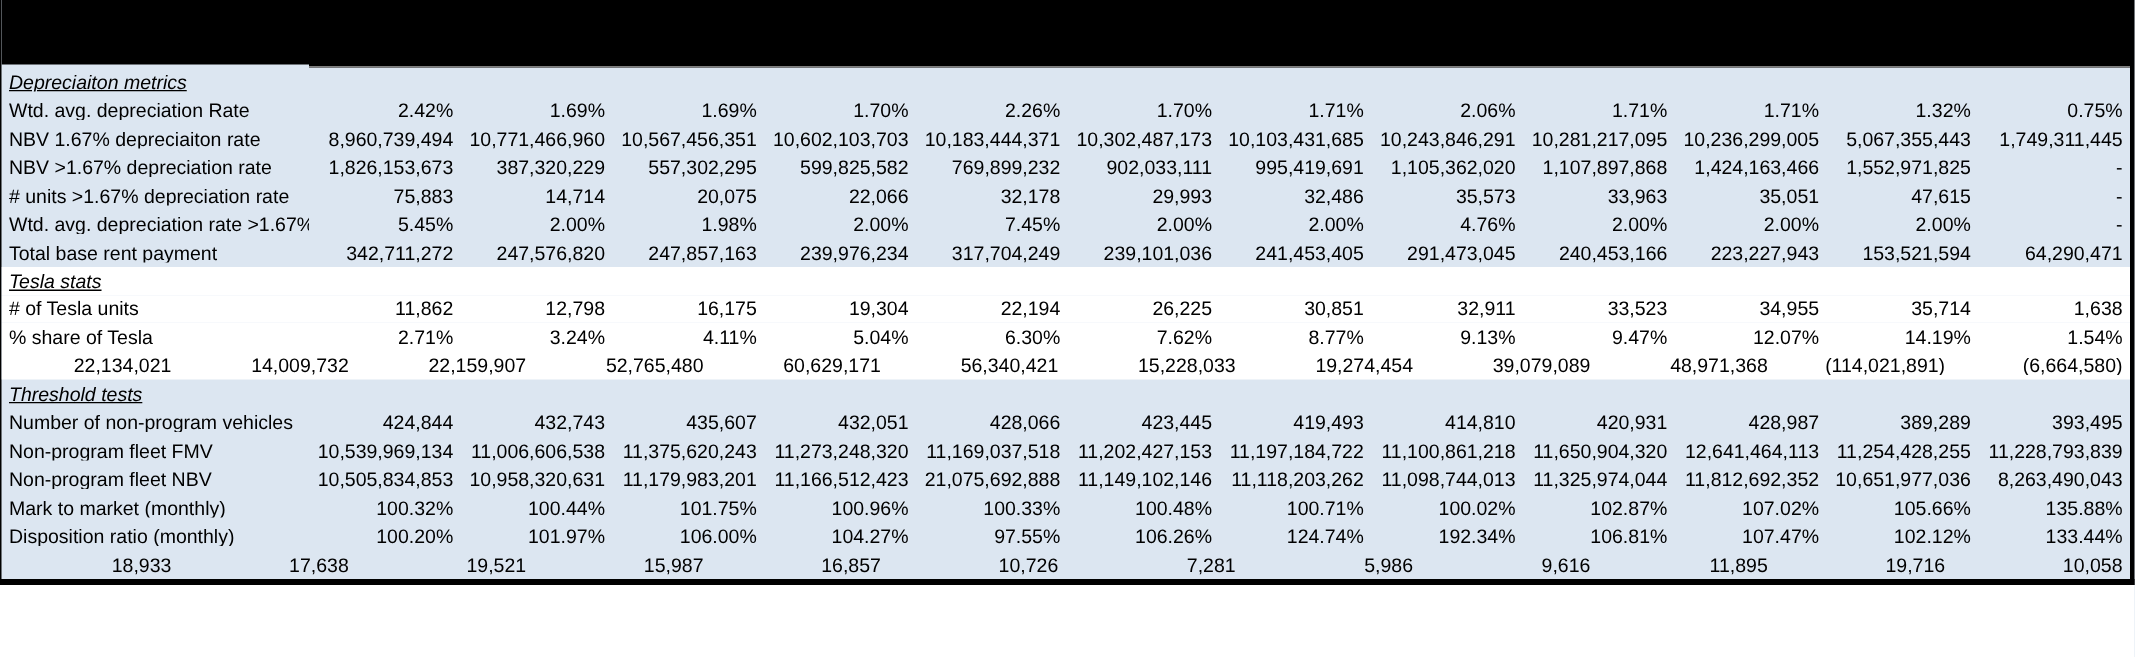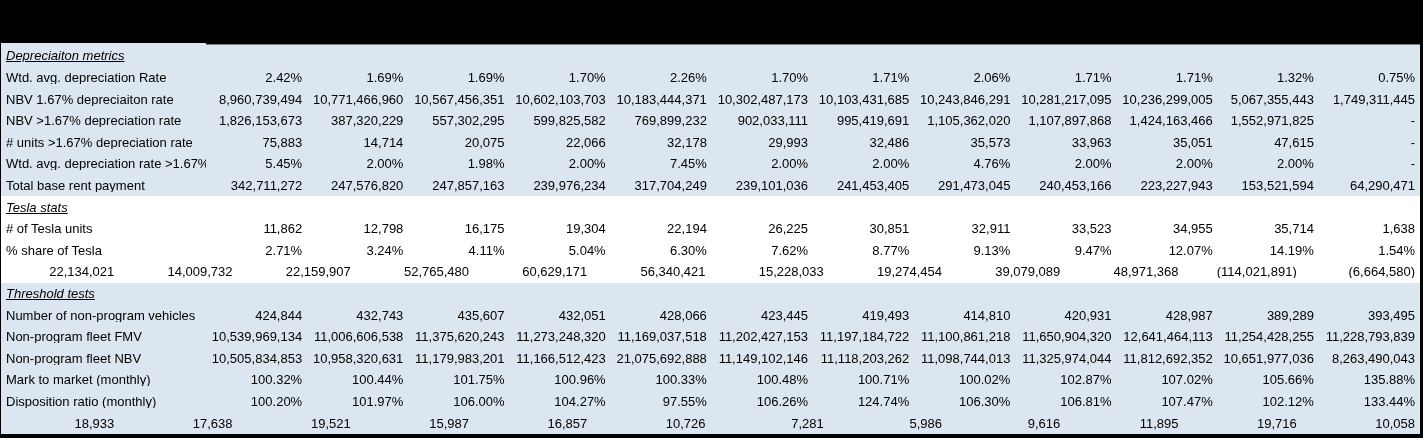--- a/index.html
+++ b/index.html
@@ -3,21 +3,21 @@
 <meta charset="utf-8">
 <style>
   html,body{margin:0;padding:0;}
   body{
     width:1423px;height:438px;
     font-family:"Liberation Sans",sans-serif;
     background:#ffffff;
   }
   .sheet{
     position:relative;
-    width:1423px;height:438px;
+    width:1423px;height:390px;
     box-sizing:border-box;
     background:var(--bg,#dce6f1);
     border-left:1px solid var(--border,#000);
     border-right:3px solid var(--border,#000);
     border-bottom:4px solid var(--border,#000);
     overflow:hidden;
   }
   .topbar{display:flex;height:45px;}
   .topbar-left{width:205px;height:43px;background:var(--bar,#000);}
   .topbar-right{flex:1;height:44px;background:var(--bar,#000);border-bottom:1px solid var(--baredge,#7f7f7f);}
@@ -292,21 +292,21 @@
       </div>
       <div class="row">
         <div class="cell label">Disposition ratio (monthly)</div>
         <div class="cell num">100.20%</div>
         <div class="cell num">101.97%</div>
         <div class="cell num">106.00%</div>
         <div class="cell num">104.27%</div>
         <div class="cell num">97.55%</div>
         <div class="cell num">106.26%</div>
         <div class="cell num">124.74%</div>
-        <div class="cell num">106.30%</div>
+        <div class="cell num">192.34%</div>
         <div class="cell num">106.81%</div>
         <div class="cell num">107.47%</div>
         <div class="cell num">102.12%</div>
         <div class="cell num">133.44%</div>
       </div>
       <div class="row">
         <div class="cell num">18,933</div>
         <div class="cell num">17,638</div>
         <div class="cell num">19,521</div>
         <div class="cell num">15,987</div>

